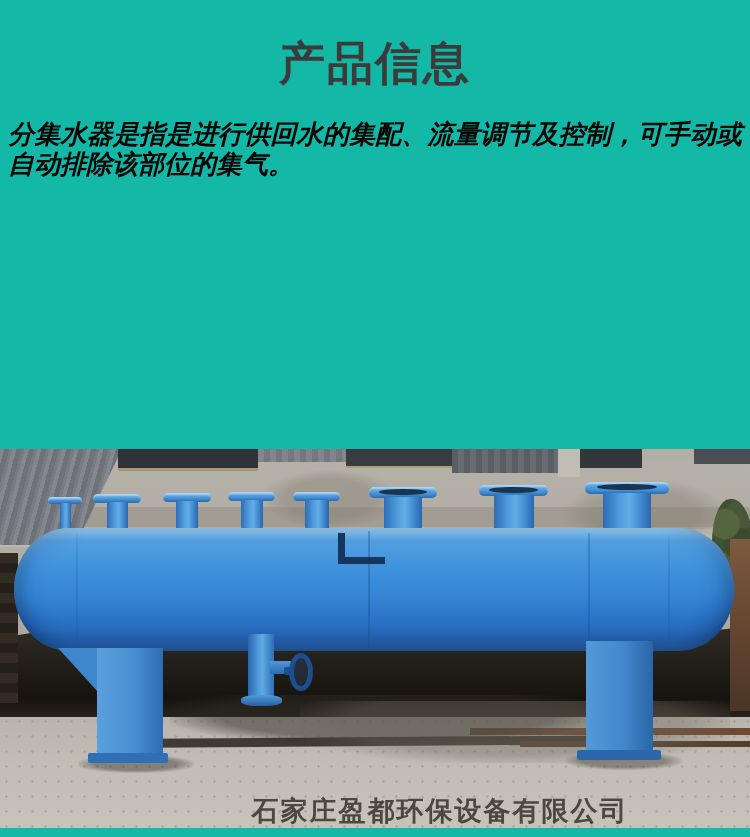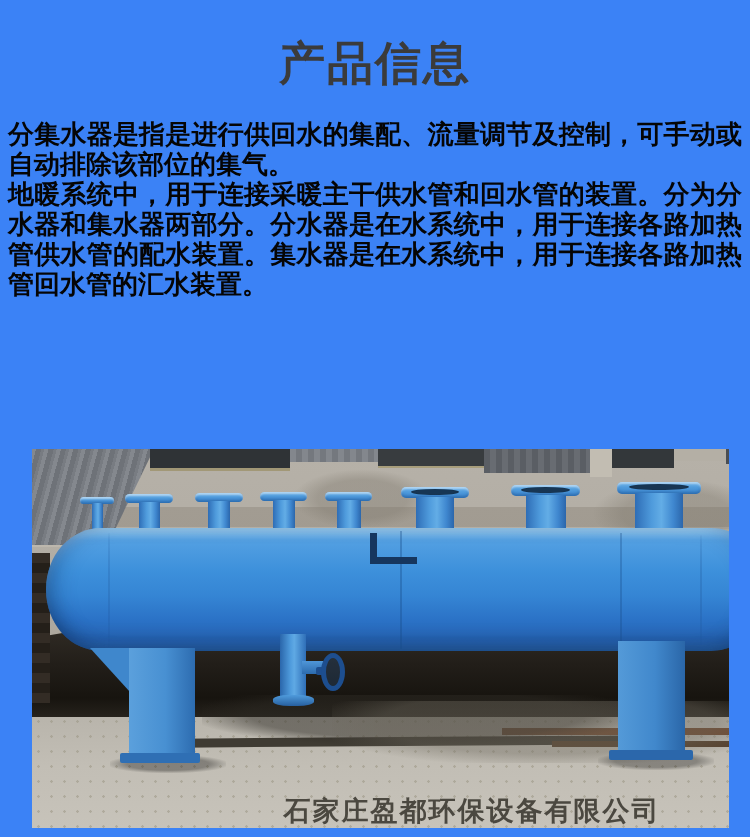--- a/index.html
+++ b/index.html
@@ -1,28 +1,28 @@
 <!DOCTYPE html>
 <html><head>
 <meta charset="utf-8">
 <style>
   html,body{margin:0;padding:0;background:#ffffff;}
   body{font-family:"Liberation Sans", sans-serif;}
-  .page{position:relative;width:750px;height:837px;margin:0 auto;background:#3b82f6;overflow:hidden;}
+  .page{position:relative;width:750px;height:837px;margin:0 auto;background:#14b8a6;overflow:hidden;}
 
   
   .page-title{position:absolute;top:34px;left:0;width:750px;margin:0;text-align:center;
     font-size:46px;line-height:58px;font-weight:700;color:#3b3b3b;letter-spacing:2px;}
   .body-text{position:absolute;top:119px;left:8px;width:734px;color:#050505;
-    font-weight:700;font-size:26px;line-height:30px;text-align:justify;}
+    font-weight:700;font-size:26px;line-height:30px;text-align:justify;font-style:italic;}
   .body-text p{margin:0;}
 
   
-  .photo{position:absolute;left:0;top:449px;width:697px;height:379px;overflow:hidden;
-    background:linear-gradient(180deg,#b6b1a8 0%,#b2ada4 30%,#aaa59b 60%,#a39e94 100%);margin-left:32px;}
+  .photo{position:absolute;left:0;top:449px;width:750px;height:379px;overflow:hidden;
+    background:linear-gradient(180deg,#b6b1a8 0%,#b2ada4 30%,#aaa59b 60%,#a39e94 100%);}
 
   .photo *{position:absolute;}
 
   
   .wall-band-dark{left:0;top:58px;width:750px;height:20px;background:rgba(140,134,122,.45);z-index:1;}
   .wall-band-light{left:0;top:80px;width:750px;height:18px;background:rgba(206,201,190,.35);z-index:1;}
   .wall-stain-1{left:260px;top:20px;width:140px;height:60px;z-index:1;
     background:radial-gradient(ellipse at 50% 50%,rgba(125,119,108,.38) 0 45%,transparent 70%);}
   .wall-stain-2{left:560px;top:30px;width:170px;height:70px;z-index:1;
     background:radial-gradient(ellipse at 50% 50%,rgba(118,112,100,.32) 0 45%,transparent 70%);}
@@ -122,21 +122,20 @@
 </style>
 </head>
 <body>
 
 <div class="page">
 
   <h1 class="page-title">产品信息</h1>
 
   <div class="body-text">
     <p>分集水器是指是进行供回水的集配、流量调节及控制，可手动或自动排除该部位的集气。</p>
-    <p>地暖系统中，用于连接采暖主干供水管和回水管的装置。分为分水器和集水器两部分。分水器是在水系统中，用于连接各路加热管供水管的配水装置。集水器是在水系统中，用于连接各路加热管回水管的汇水装置。</p>
   </div>
 
   <div class="photo">
 
     <div class="wall-band-dark"></div>
     <div class="wall-band-light"></div>
     <div class="wall-stain-1"></div>
     <div class="wall-stain-2"></div>
     <div class="siding-left"></div>
     <div class="window-1"></div>

